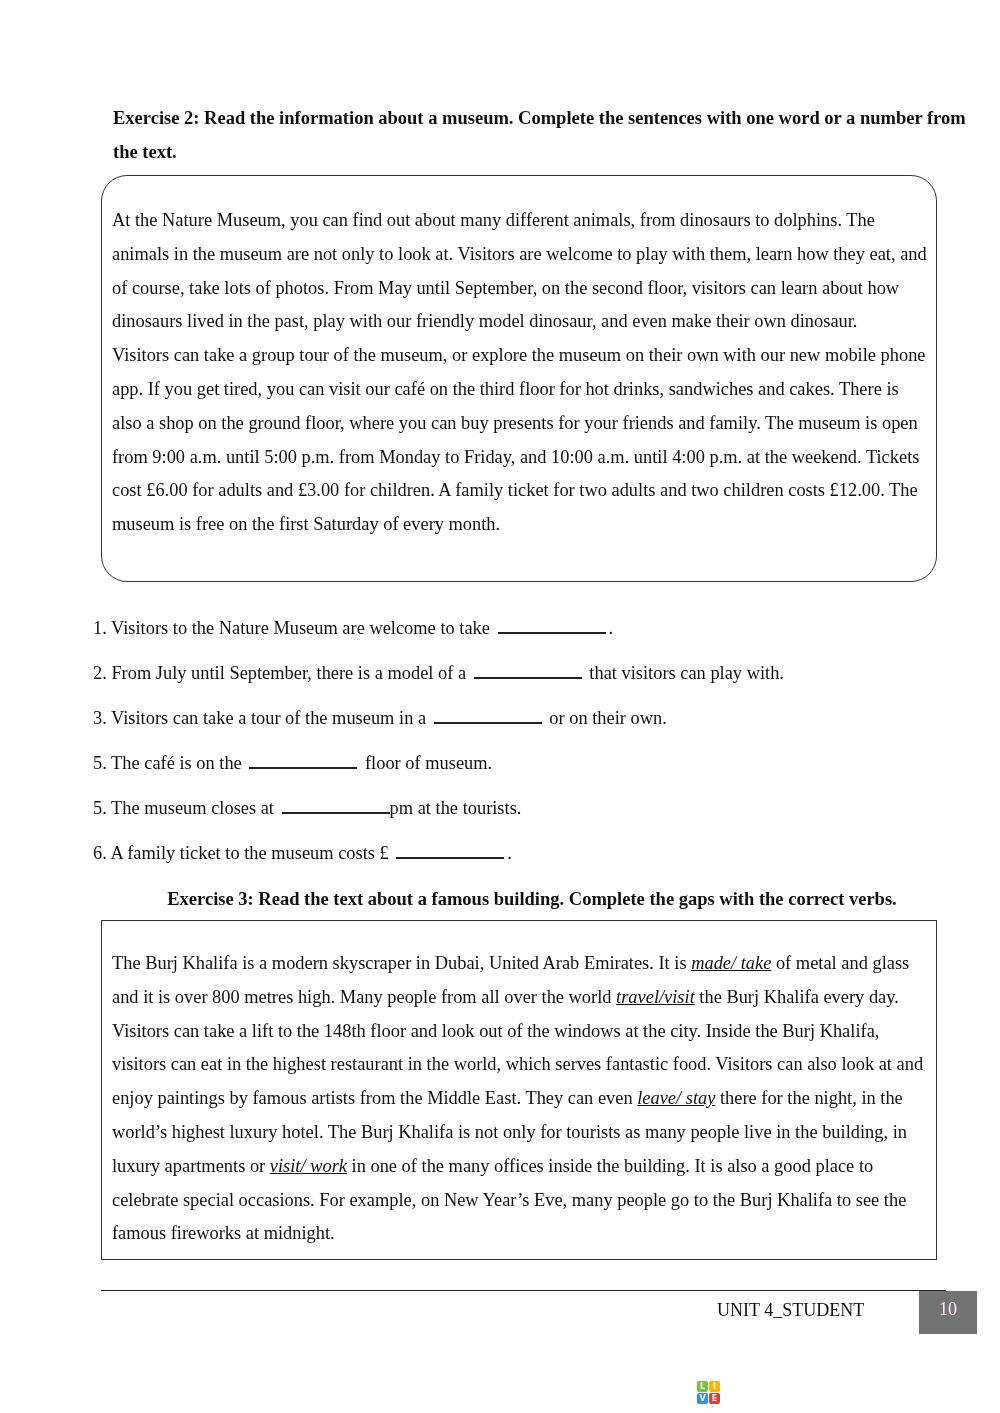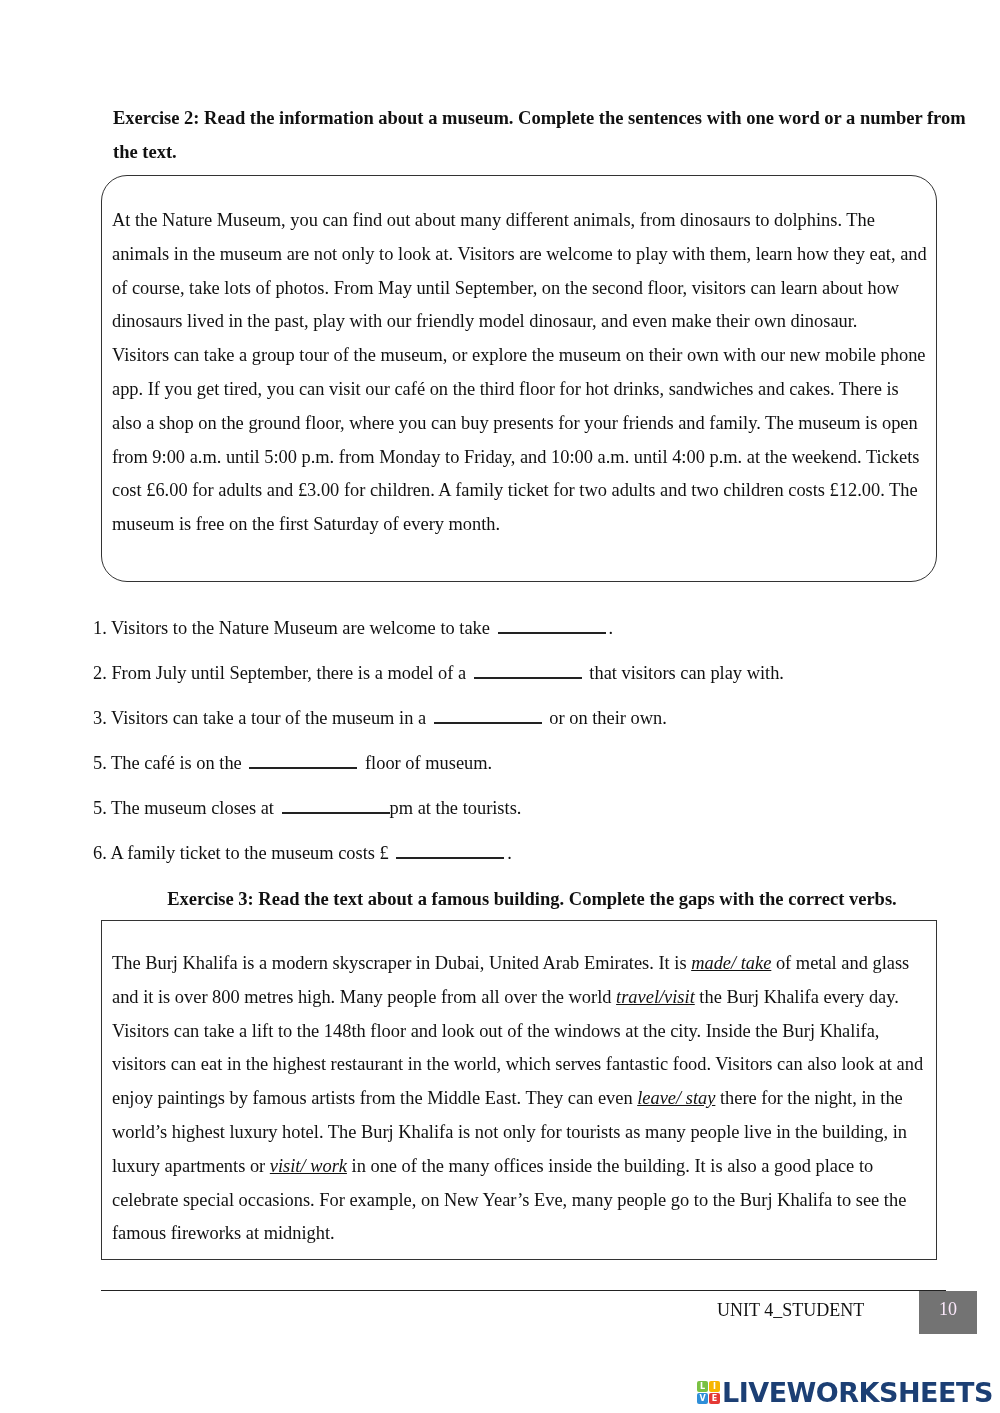--- a/index.html
+++ b/index.html
@@ -78,14 +78,13 @@
 <div id="footer-unit">UNIT 4_STUDENT</div>
 <div id="footer-page">10</div>
 
 <div id="lw-logo">
   <div class="lw-grid">
     <div class="lw-cell" style="background:#7ac143">L</div>
     <div class="lw-cell" style="background:#f7b500">I</div>
     <div class="lw-cell" style="background:#2f8fd8">V</div>
     <div class="lw-cell" style="background:#e53935">E</div>
   </div>
-  <span class="lw-text">LIVEWORKSHEETS</span>
 </div>
 
 </body></html>

